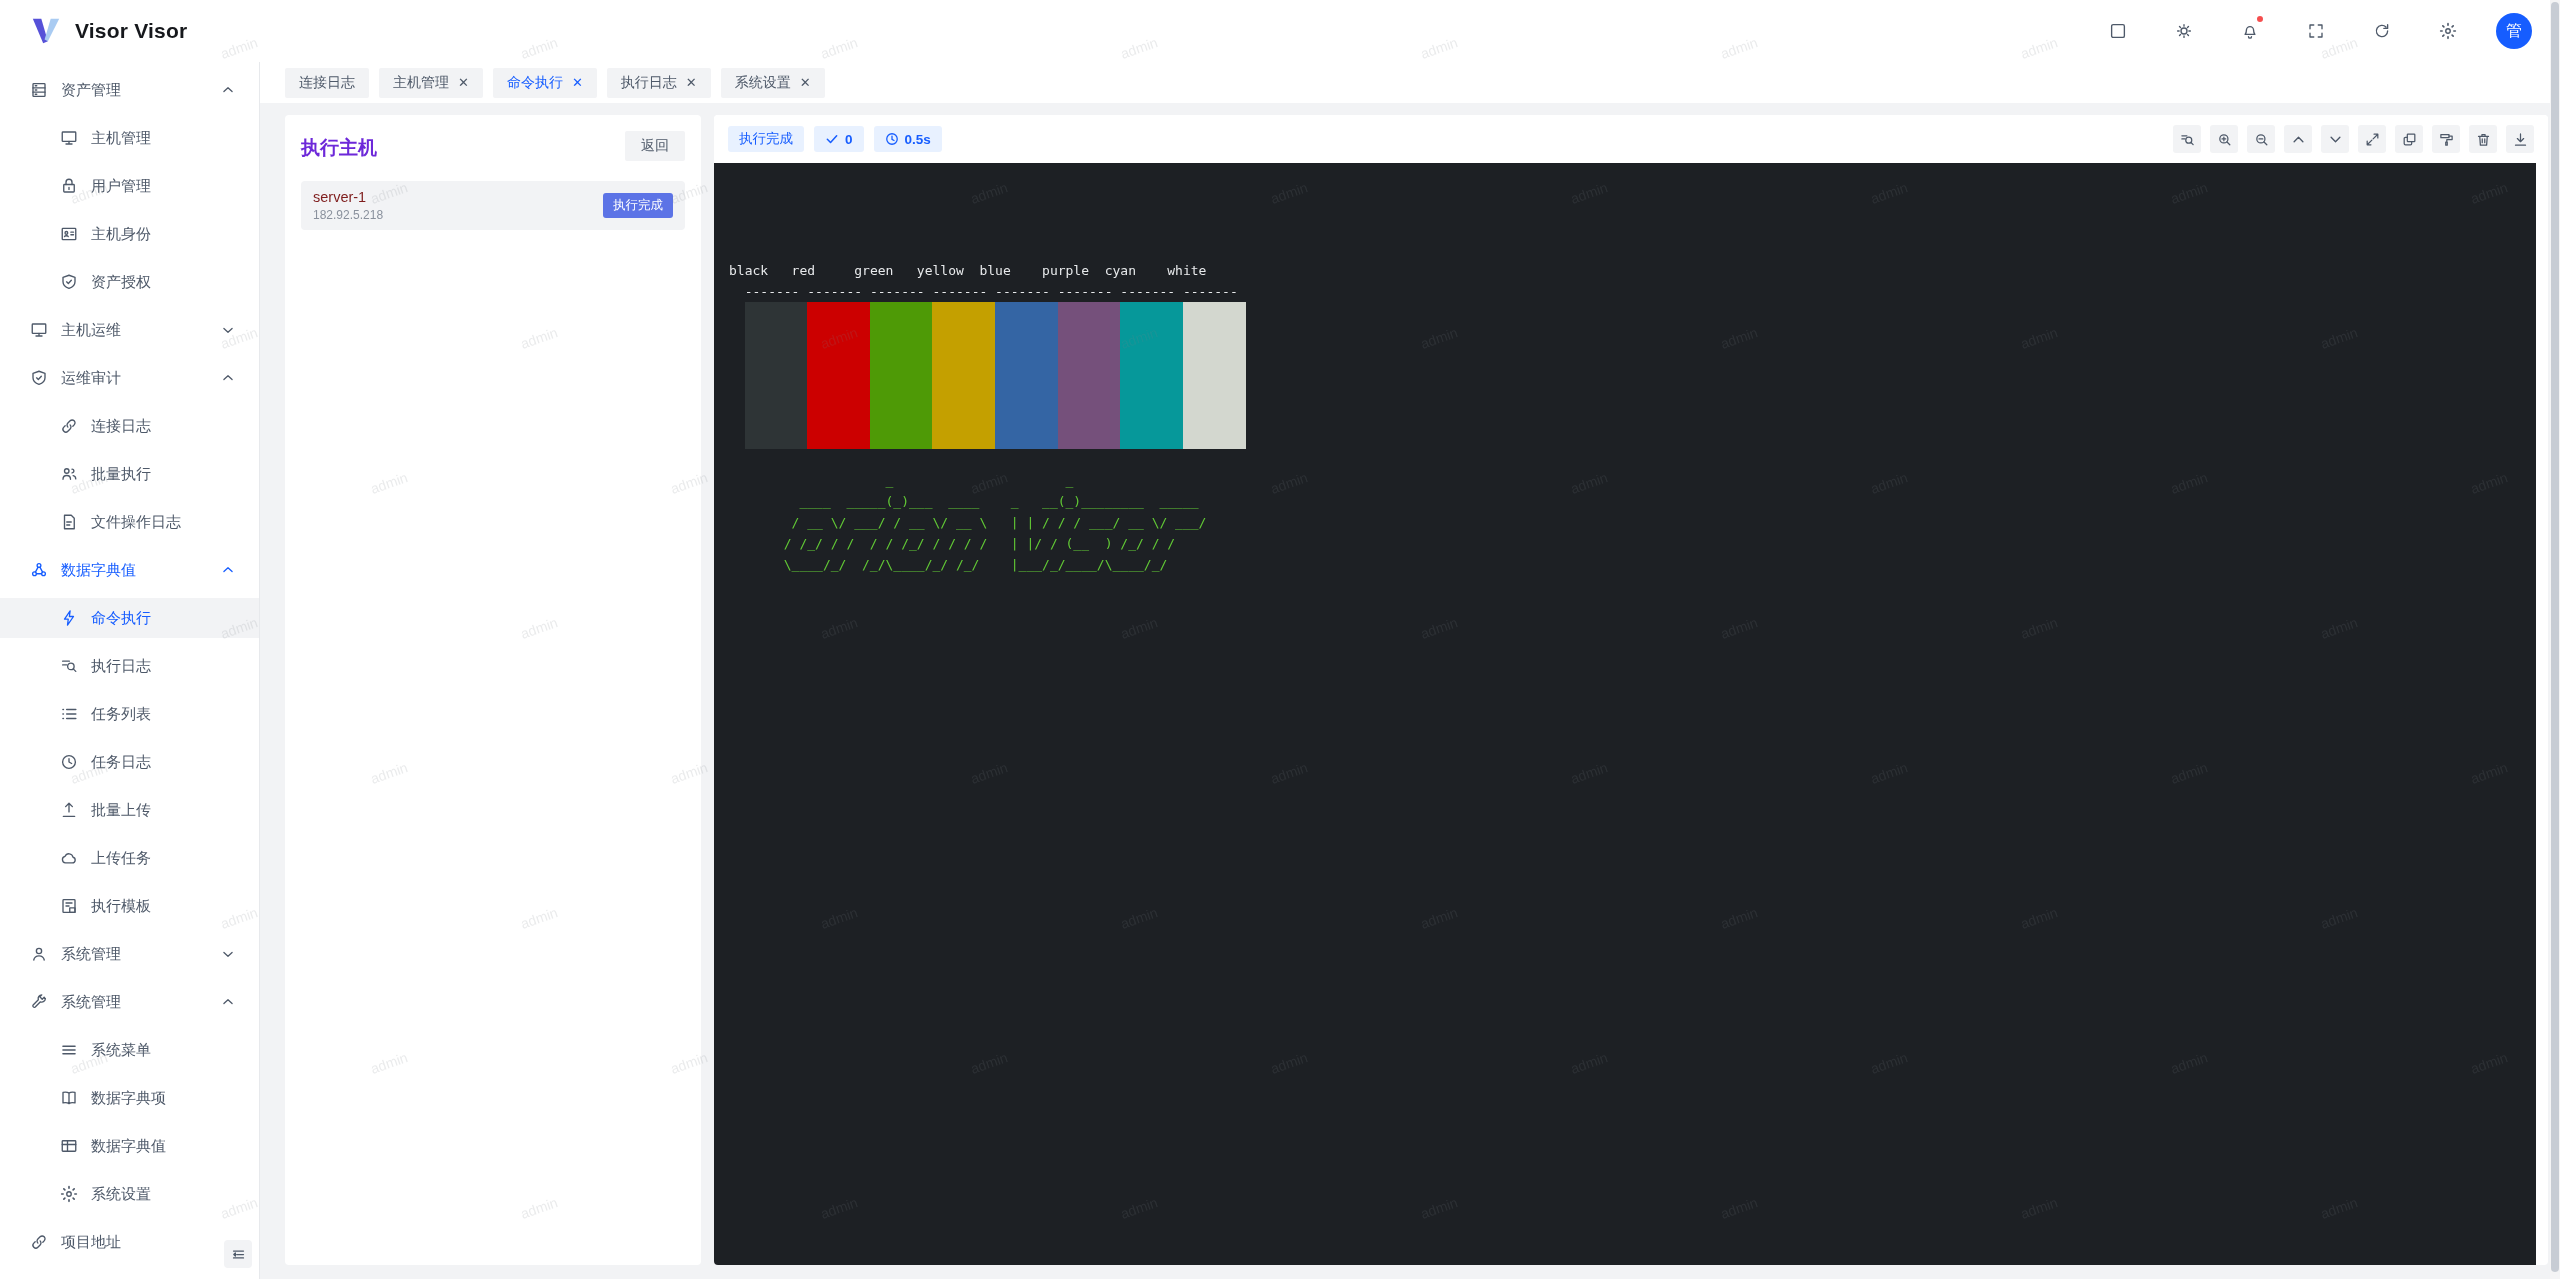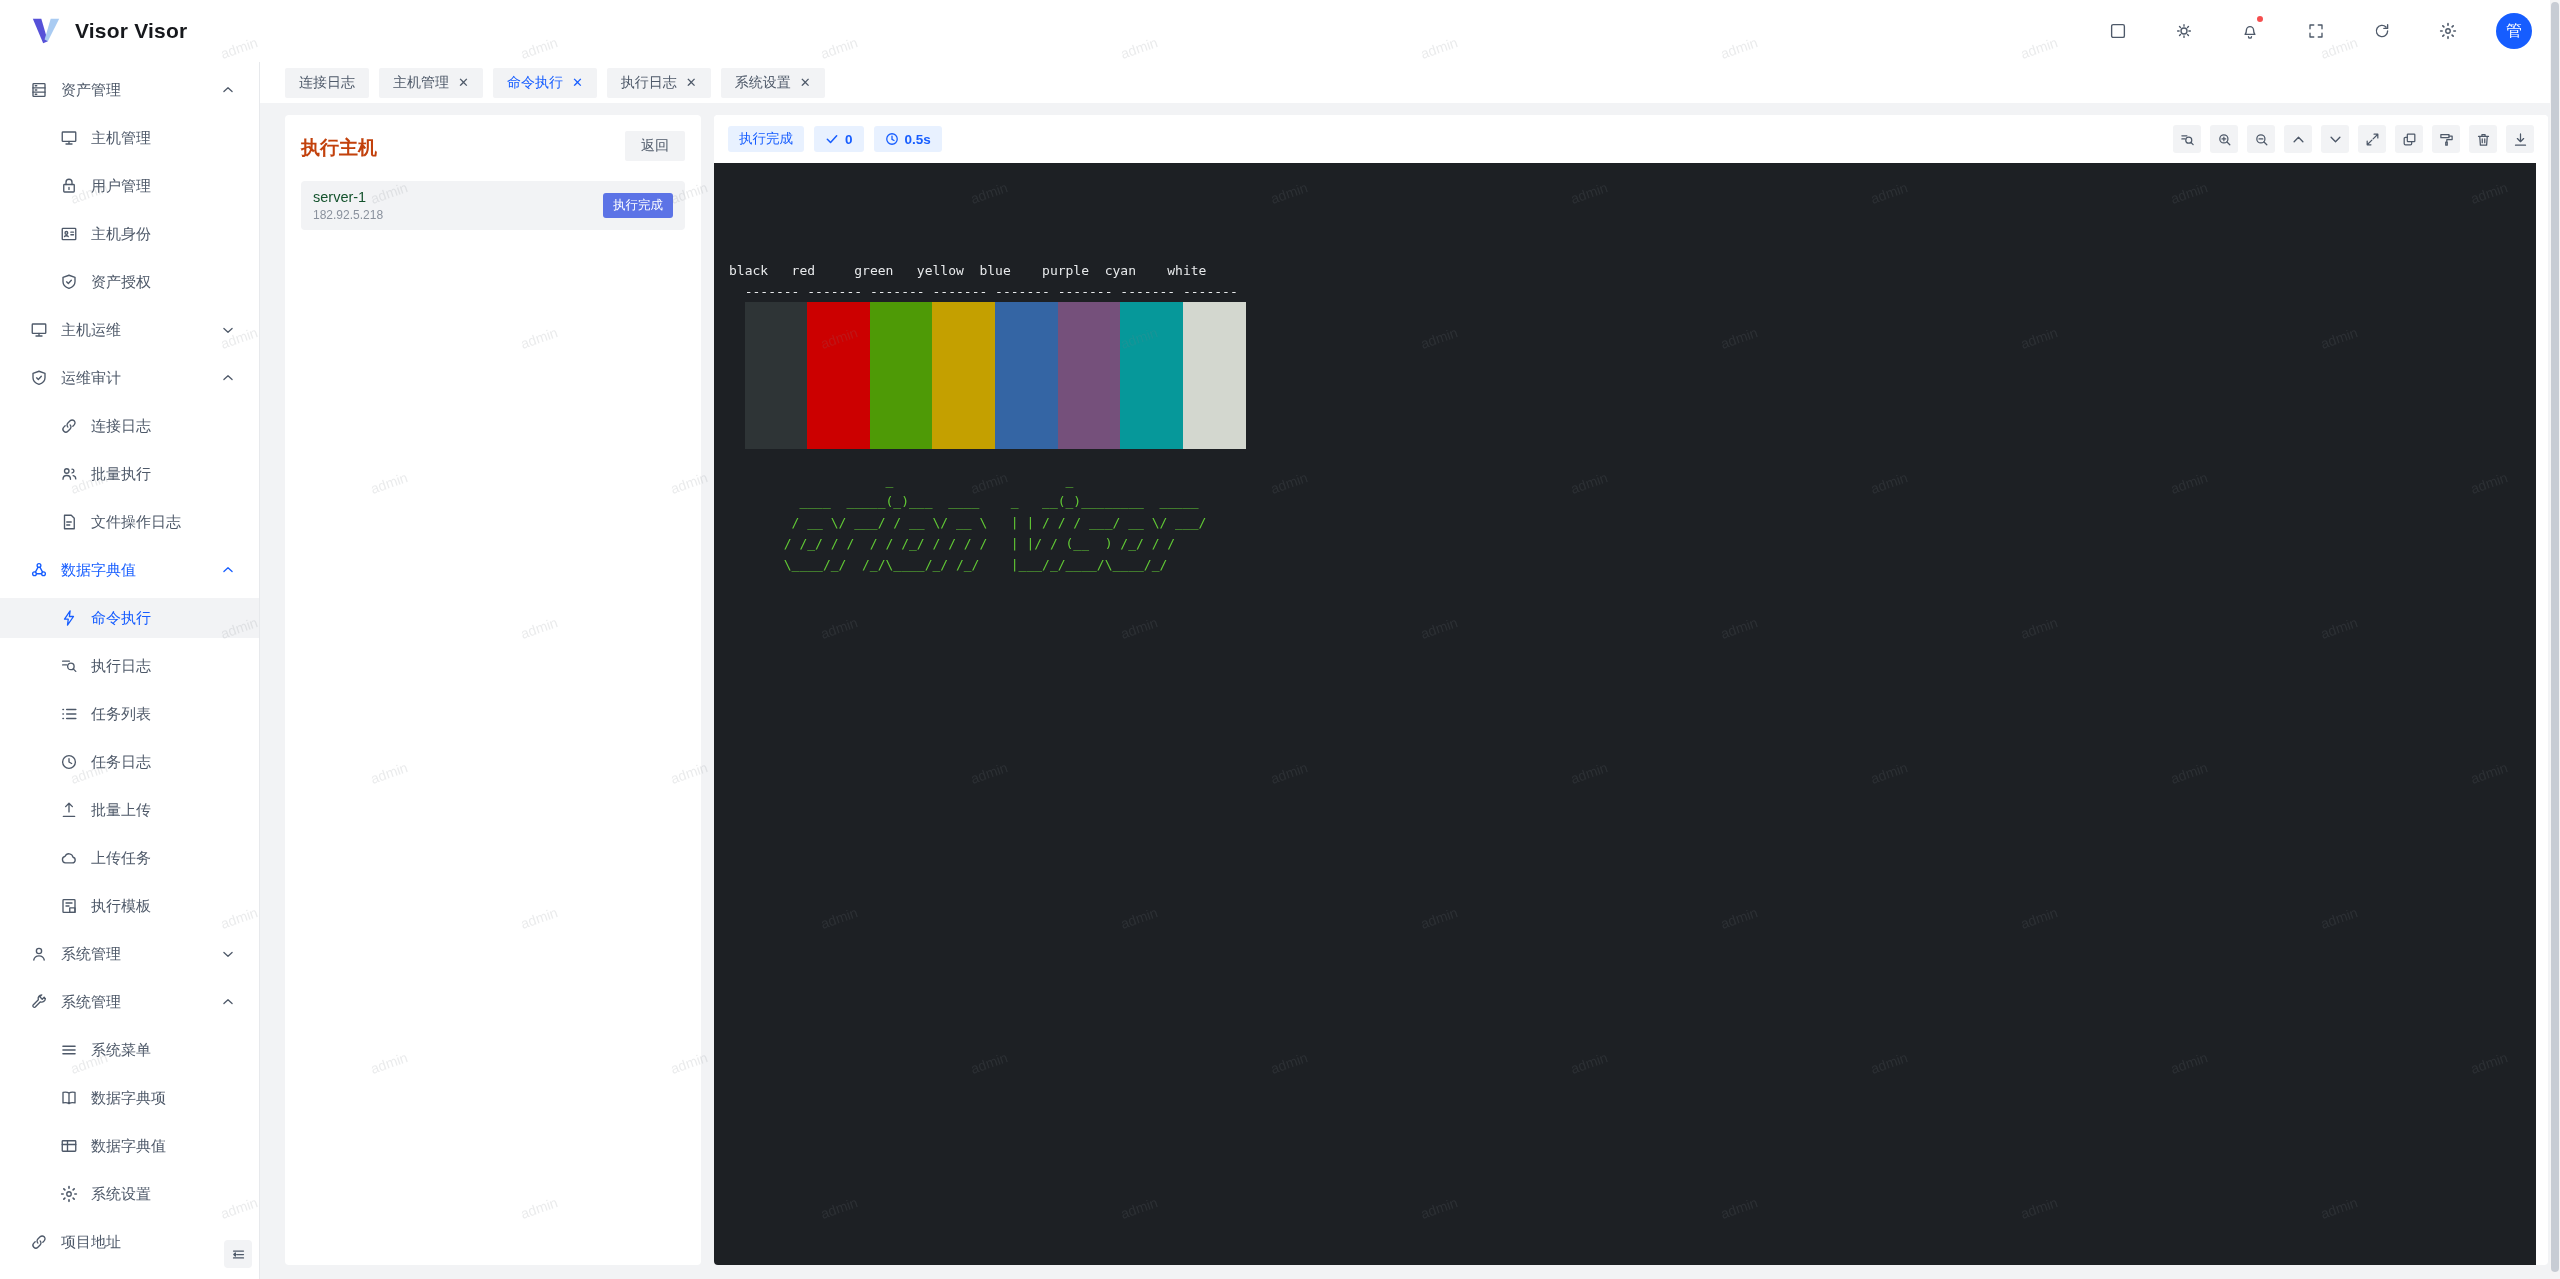--- a/index.html
+++ b/index.html
@@ -44,26 +44,26 @@
   .tab{height:30px;padding:0 14px;background:#f2f3f5;border-radius:2px;font-size:14px;
        color:#4e5969;display:flex;align-items:center;gap:9px;cursor:pointer;white-space:nowrap}
   .tab.active{color:#165dff}
   .tab .x{font-size:13px;line-height:1;cursor:pointer}
 
   .body{flex:1;display:flex;gap:13px;padding:12px 12px 14px 25px;min-height:0}
 
   
   .panel{width:416px;background:#fff;border-radius:4px;padding:16px;flex-shrink:0}
   .panel-head{display:flex;justify-content:space-between;align-items:flex-start}
-  .panel-title{font-size:19px;font-weight:700;color:#c2410c;padding-top:4px}
+  .panel-title{font-size:19px;font-weight:700;color:#6d28d9;padding-top:4px}
   .back-btn{background:#f2f3f5;color:#4e5969;font-size:14px;padding:6px 16px;
             border-radius:2px;border:none;cursor:pointer;font-family:inherit}
   .server{margin-top:20px;background:#f2f3f5;border-radius:4px;padding:8px 12px;
           display:flex;align-items:center;justify-content:space-between;cursor:pointer}
-  .server-name{font-size:14.5px;color:#14532d}
+  .server-name{font-size:14.5px;color:#7f1d1d}
   .server-ip{font-size:12px;color:#8a919d;margin-top:3px}
   .server-badge{color:#fff;font-size:12.5px;padding:4px 10px;border-radius:3px}
 
   
   .term-card{flex:1;background:#fff;border-radius:4px;display:flex;flex-direction:column;
              overflow:hidden;min-width:0}
   .term-toolbar{height:48px;display:flex;align-items:center;justify-content:space-between;
                 padding:0 14px;background:#fff;flex-shrink:0}
   .badges{display:flex;gap:10px}
   .badge{height:26px;display:flex;align-items:center;gap:6px;background:#e8f1ff;

